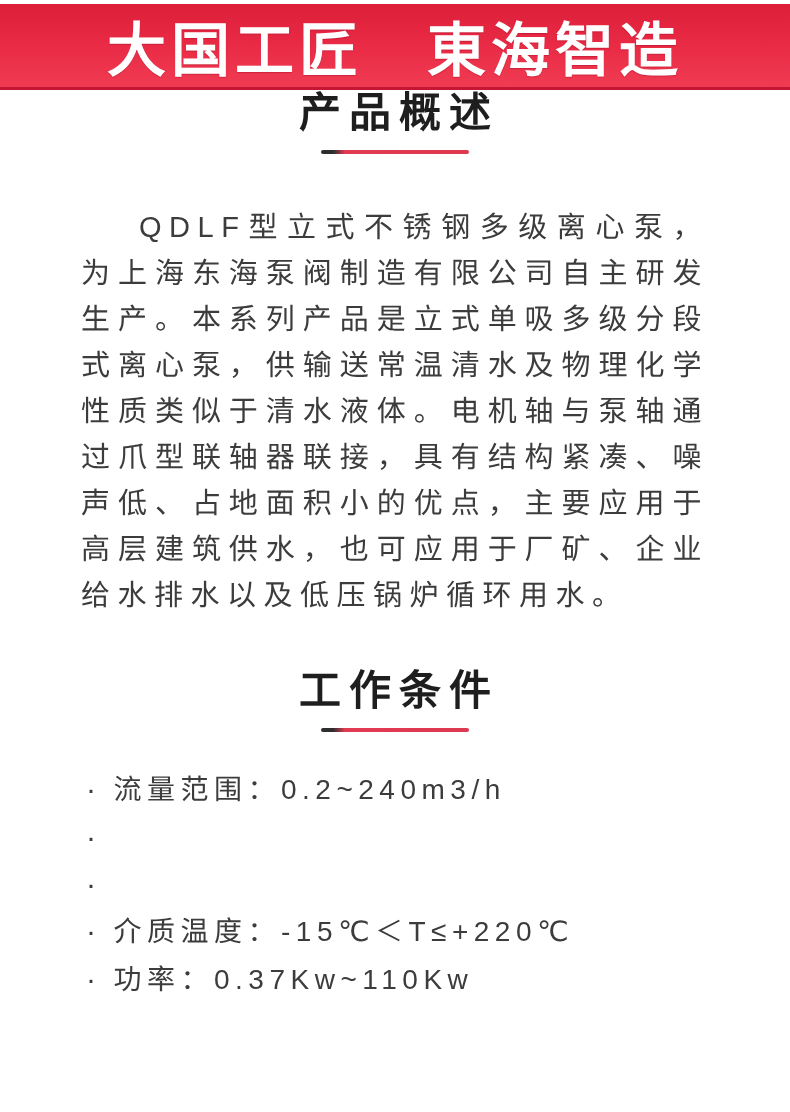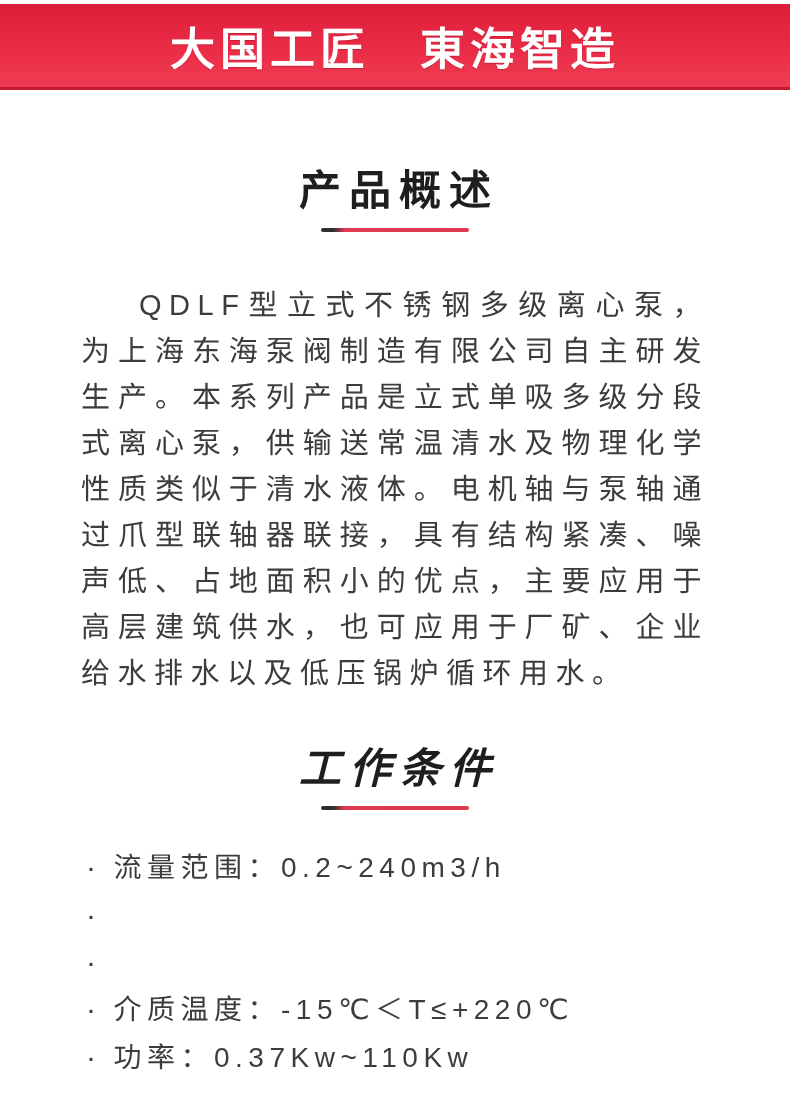--- a/index.html
+++ b/index.html
@@ -22,33 +22,33 @@
     height: 86px;
     width: 100%;
     background: linear-gradient(180deg, #dc1f38 0%, #e92a45 48%, #f03a52 96%);
     border-bottom: 3px solid #c41734;
     display: flex;
     align-items: center;
     justify-content: center;
   }
   .banner h1 {
     color: #ffffff;
-    font-size: 45px;
+    font-size: 59px;
     font-weight: bold;
     letter-spacing: 5px;
     white-space: pre;
     text-shadow: 0 1px 1px rgba(140,10,30,0.35);
   }
 
   
   .section-head {
     text-align: center;
   }
-  .section-head.first { margin-top: 78px; }
-  .section-head.second { margin-top: 50px; font-style: italic; }
+  .section-head.first { }
+  .section-head.second { margin-top: 50px; }
   .section-head h2 {
     display: inline-block;
     color: #1e1e1e;
     font-size: 42px;
     font-weight: bold;
     letter-spacing: 8px;
     padding-left: 8px; 
     line-height: 1.1;
   }
   .title-underline {

